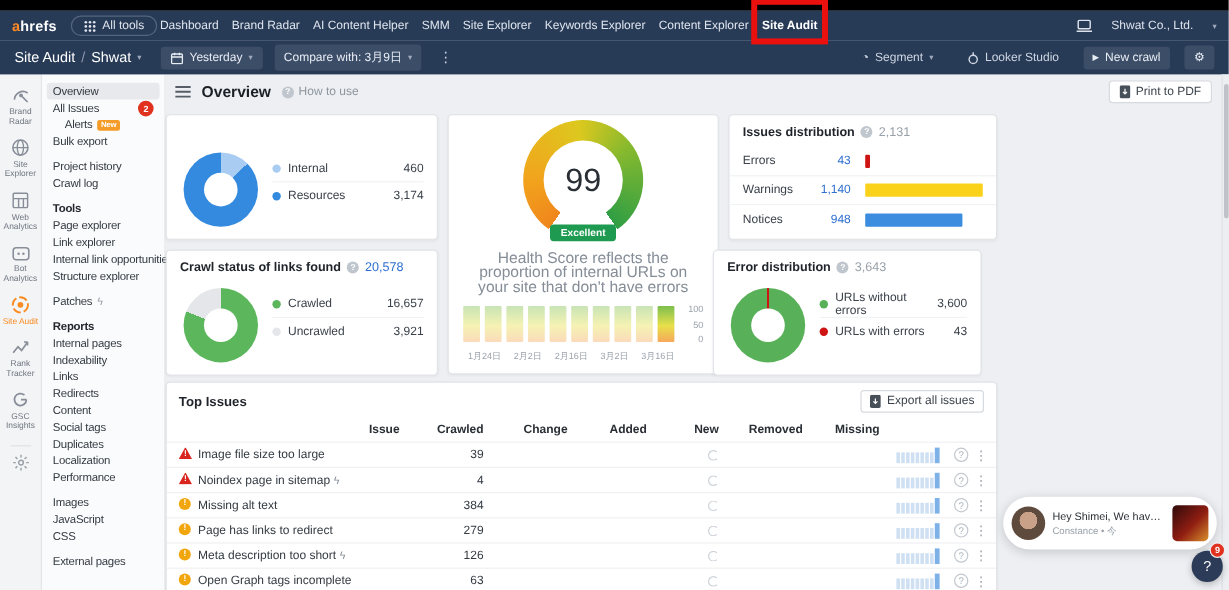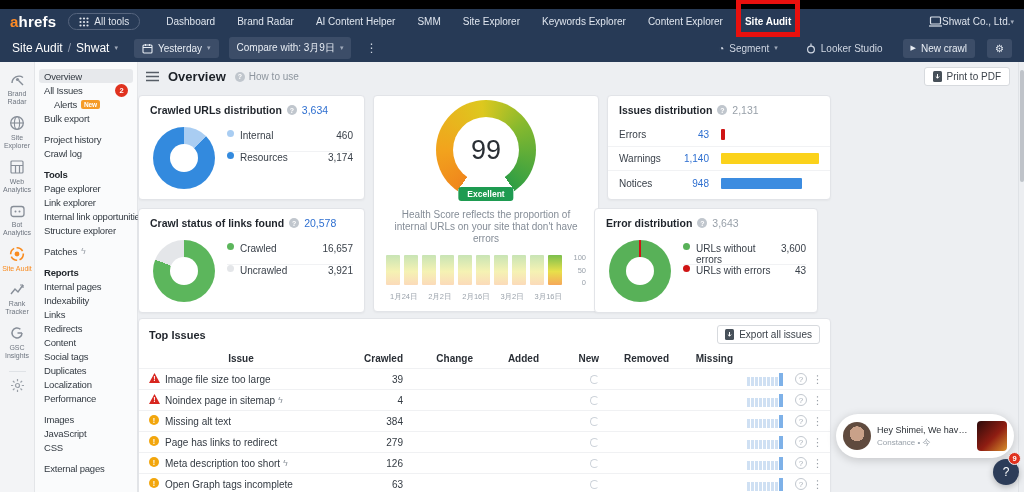--- a/index.html
+++ b/index.html
@@ -1,28 +1,28 @@
 <!DOCTYPE html>
 <html><head>
 <meta charset="utf-8">
 <style>
   * { margin:0; padding:0; box-sizing:border-box; }
   html,body { width:1024px; height:492px; overflow:hidden; font-family:"Liberation Sans", sans-serif; background:#edeff2; position:relative; }
 
   
   .black-strip { position:absolute; left:0; top:0; width:1024px; height:9px; background:#000; z-index:3; }
   .topnav { position:absolute; left:0; top:9px; width:1024px; height:25px; background:#273a56; display:flex; align-items:center; padding:0 10px; z-index:4; }
-  .logo { font-size:15px; font-weight:bold; color:#fff; letter-spacing:.2px; margin-right:12px; }
+  .logo { font-size:12px; font-weight:bold; color:#fff; letter-spacing:.2px; margin-right:12px; }
   .logo .a { color:#fd8a25; }
   .alltools { display:flex; align-items:center; gap:5px; border:1px solid #56657e; border-radius:11px; padding:2px 10px; color:#dfe4ec; font-size:10px; cursor:pointer; }
-  .navitems { display:flex; align-items:center; margin-left:26px; gap:22px; }
+  .navitems { display:flex; align-items:center; margin-left:2px; gap:11px; }
   .navitem { color:#dfe5ee; font-size:10px; cursor:pointer; white-space:nowrap; position:relative; }
   .navitem.hl { font-weight:bold; color:#fff; }
   .navitem.hl::after { content:''; position:absolute; left:-9px; right:-9px; top:-17px; bottom:-10px; border:5px solid #e9100e; z-index:6; }
-  .account { margin-left:auto; display:flex; align-items:center; gap:0; color:#dde3ec; font-size:10px; cursor:pointer; }
+  .account { margin-left:auto; display:flex; align-items:center; gap:16px; color:#dde3ec; font-size:10px; cursor:pointer; }
   .caret { font-size:7px; color:#9fa9ba; }
 
   .toolbar { position:absolute; left:0; top:34px; width:1024px; height:28px; background:#273a56; display:flex; align-items:center; padding:0 12px; gap:10px; z-index:2; }
   .crumb { display:flex; align-items:center; gap:5px; color:#fff; font-size:12px; margin-right:6px; cursor:pointer; }
   .crumb .sep { color:#8c97ab; }
   .tbtn { display:flex; align-items:center; gap:5px; background:#3c4d68; border-radius:3px; color:#e8edf4; font-size:10px; padding:4px 8px; cursor:pointer; white-space:nowrap; }
   .tbtn.ghost { background:transparent; color:#cfd6e2; }
   .kebab { color:#cfd6e2; font-size:12px; padding:0 4px; cursor:pointer; }
   .toolbar-right { margin-left:auto; display:flex; align-items:center; gap:12px; }
   .play { font-size:7px; }
@@ -63,32 +63,32 @@
   .cti { left:0; top:256px; width:693px; height:236px; }
 
   .cardtitle { display:flex; align-items:center; gap:5px; padding:8px 11px 0; font-size:10.5px; font-weight:bold; color:#1f242b; }
   .total { font-weight:normal; font-size:10.5px; }
   .blue { color:#2e6fd0; }
   .grayv { color:#98a0a9; }
 
   .donut { position:absolute; left:14px; top:31px; width:62px; height:62px; border-radius:50%; }
   .donut::after { content:''; position:absolute; inset:17px; background:#fff; border-radius:50%; }
   .legend { position:absolute; left:88px; right:11px; top:34px; }
-  .leg-row { display:flex; height:22px; font-size:10px; color:#3a414a; }
+  .leg-row { display:flex; align-items:center; height:22px; font-size:10px; color:#3a414a; }
   .leg-row:not(:last-child) { border-bottom:1px solid #f1f2f4; }
   .dot { width:7px; height:7px; border-radius:50%; margin-right:6px; flex:0 0 auto; }
   .leg-val { margin-left:auto; }
 
   
   .gauge { position:relative; width:100px; height:100px; margin:4px auto 0; border-radius:50%;
            background:conic-gradient(from 215deg, #f0861c 0deg, #f2a31d 55deg, #ddc81e 140deg, #86b92e 200deg, #2f9e44 290deg, transparent 290deg); }
   .gauge::before { content:''; position:absolute; inset:17px; background:#fff; border-radius:50%; }
   .score { position:absolute; inset:0; display:flex; align-items:center; justify-content:center; font-size:27px; color:#2a2f35; }
   .hbadge { position:absolute; left:50%; bottom:-1px; transform:translateX(-50%); background:#1e9b51; color:#fff; font-size:8.5px; font-weight:bold; padding:2px 9px; border-radius:3px;margin-top:21px; }
-  .hdesc { margin:9px 14px 0; font-size:10px; line-height:12px; color:#858d97; text-align:center; }
+  .hdesc { margin:9px 14px 0; font-size:13px; line-height:12px; color:#858d97; text-align:center; }
   .hbars { position:absolute; left:12px; right:36px; bottom:26px; height:30px; display:flex; gap:4px; align-items:flex-end; }
   .hbar { flex:1; height:100%; border-radius:1px; background:linear-gradient(to bottom,#7cbf4e,#e8e04a 55%,#f6a85a); }
   .hbar.dim { opacity:.42; }
   .hticks { position:absolute; right:12px; bottom:24px; height:34px; display:flex; flex-direction:column; justify-content:space-between; font-size:7.5px; color:#9aa2ab; text-align:right; }
   .hdates { position:absolute; left:16px; right:36px; bottom:9px; display:flex; justify-content:space-between; font-size:7.5px; color:#9aa2ab; }
 
   
   .id-rows { margin-top:7px; }
   .id-row { display:flex; align-items:center; height:24px; padding:0 11px; font-size:10px; color:#3a414a; }
   .id-row:not(:last-child) { border-bottom:1px solid #f1f2f4; }
@@ -96,21 +96,21 @@
   .id-val { flex:0 0 40px; text-align:right; color:#2e6fd0; }
   .id-barwrap { flex:1; margin-left:12px; }
   .id-bar { height:11px; border-radius:1px; }
 
   
   .ti-head { display:flex; align-items:center; padding:6px 10px 4px; }
   .ti-title { font-size:11px; font-weight:bold; color:#1f242b; }
   .exportbtn { margin-left:auto; display:flex; align-items:center; gap:5px; background:#fff; border:1px solid #d7dade; border-radius:3px; padding:3px 7px; font-size:10px; color:#3c434b; cursor:pointer; }
   .thead { display:grid; grid-template-columns:184px 70px 70px 66px 60px 70px 64px 50px 24px 16px; align-items:center; padding:0 10px; height:20px; font-size:10px; font-weight:bold; color:#2a2f36; }
   .thead span { text-align:right; }
-  .thead .col-issue { text-align:center; }
+  .thead .col-issue { text-align:right; }
   .ti-row { display:grid; grid-template-columns:16px 168px 70px 70px 66px 60px 70px 64px 50px 24px 16px; align-items:center; padding:1px 10px; height:21px; border-top:1px solid #f0f1f3; font-size:10px; color:#333a42; cursor:pointer; }
   .num { text-align:right; }
   .sev { position:relative; width:11px; height:10px; display:inline-block; }
   .sev.error { background:#d8261f; clip-path:polygon(50% 0,100% 100%,0 100%); }
   .sev.warning { width:10px; height:10px; border-radius:50%; background:#f2a60d; }
   .sev::after { content:'!'; position:absolute; left:0; right:0; top:0; bottom:0; color:#fff; font-size:7px; font-weight:bold; display:flex; align-items:flex-end; justify-content:center; padding-bottom:1px; }
   .sev.warning::after { align-items:center; padding-bottom:0; }
   .ilabel { display:flex; align-items:center; gap:3px; white-space:nowrap; overflow:hidden; }
   .bolt { color:#8a9199; font-size:9px; }
   .spinner { width:9px; height:9px; border:1.5px solid #cdd3da; border-right-color:transparent; border-radius:50%; justify-self:end; }
@@ -466,25 +466,20 @@
   </div>
   <div class="printbtn">
     <svg width="9" height="11" viewBox="0 0 9 11">
         <rect x="0" y="0" width="9" height="11" rx="1.5" fill="#475059"></rect>
         <path d="M4.5 3v4M2.8 5.5L4.5 7.2 6.2 5.5" stroke="#fff" stroke-width="1" fill="none"></path>
       </svg>
     <span>Print to PDF</span>
   </div>
 
   <div class="card c1">
-    <div class="cardtitle">
-      <span>Crawled URLs distribution</span>
-      <span class="qicon">?</span>
-      <span class="total blue">3,634</span>
-    </div>
     <div class="donut" style="background:conic-gradient(#a9cdf2 0 12.7%, #338ade 12.7% 100%);"></div>
     <div class="legend">
 
         <div class="leg-row">
           <span class="dot" style="background: rgb(169, 205, 242);"></span>
           <span>Internal</span>
           <span class="leg-val">460</span>
         </div>
 
         <div class="leg-row">

